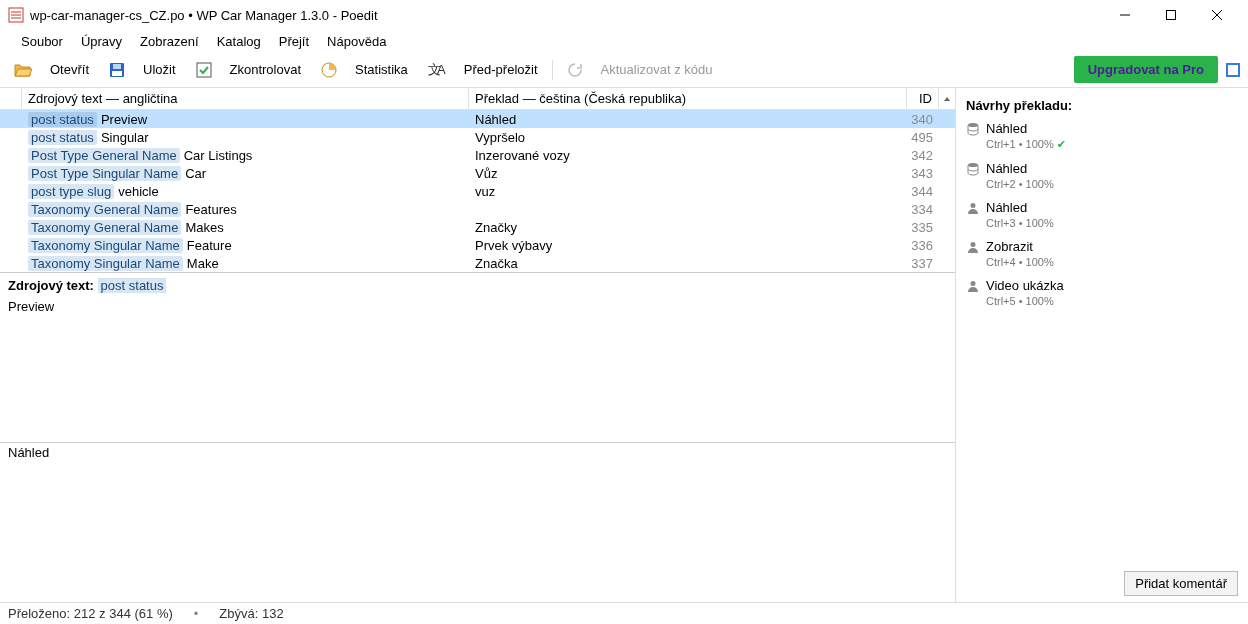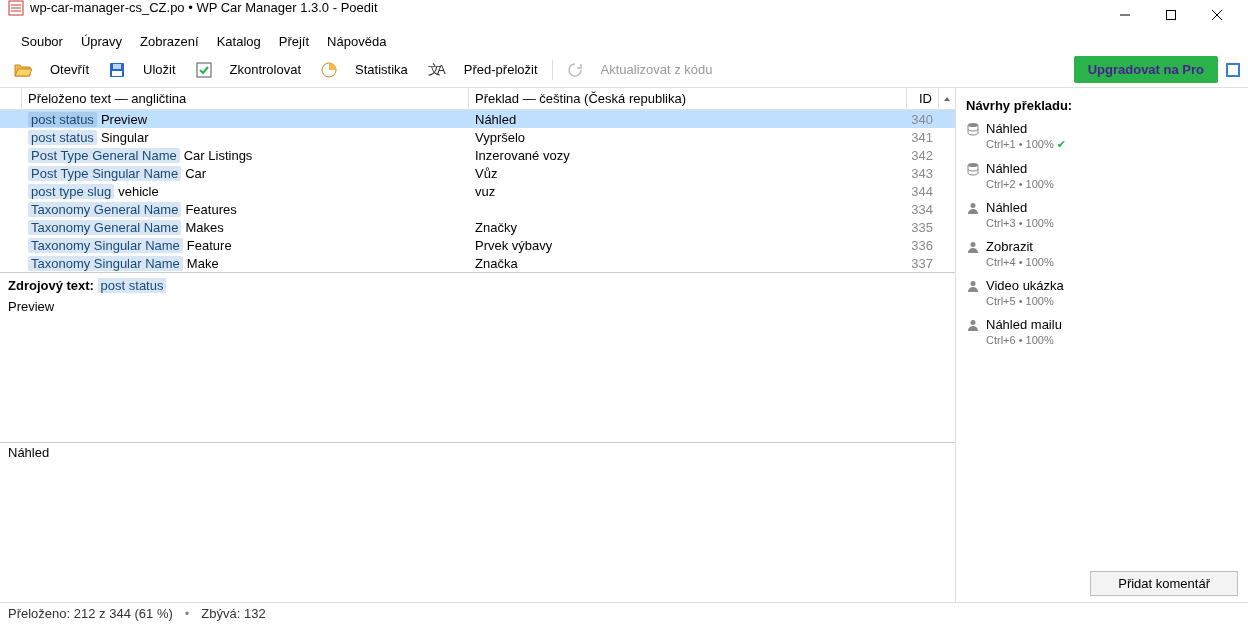--- a/index.html
+++ b/index.html
@@ -1,18 +1,18 @@
 <!DOCTYPE html>
 <html><head>
 <meta charset="utf-8">
 <style>
   * { margin: 0; padding: 0; box-sizing: border-box; font-family: "Segoe UI", Tahoma, sans-serif; font-size: 13px; }
   body { width: 1248px; height: 624px; background: #fff; display: flex; flex-direction: column; overflow: hidden; }
 
-  .titlebar { height: 30px; display: flex; align-items: flex-start; padding: 0 8px; }
+  .titlebar { height: 30px; display: flex; align-items: center; padding: 0 8px; }
   .titlebar .app-icon { width: 16px; height: 16px; margin-right: 6px; }
   .titlebar .title { flex: 1; }
   .winbtn { width: 46px; height: 30px; display: flex; align-items: center; justify-content: center; }
   .winbtn svg { width: 10px; height: 10px; }
 
   .menubar { height: 22px; display: flex; align-items: center; padding: 0 13px; gap: 2px; }
   .menubar span { padding: 2px 8px; }
 
   .toolbar { height: 36px; display: flex; align-items: center; padding: 0 8px; gap: 8px; border-bottom: 1px solid #e0e0e0; }
   .tbtn { display: flex; align-items: center; gap: 18px; padding: 4px 6px; }
@@ -52,23 +52,23 @@
   .toggle { width:34px; height:18px; border:2px solid #777; border-radius:10px; position:relative; }
   .toggle .knob { width:12px;height:12px;background:#777;border-radius:50%;position:absolute;left:1px;top:1px; }
   .trpanel .val { padding: 2px 8px; flex:1; }
 
   .side { width: 292px; display:flex; flex-direction:column; padding: 6px 10px; }
   .side .title { font-weight:700; margin: 4px 0 8px; }
   .sug { margin-bottom: 10px; }
   .sug .line1 { display:flex; align-items:center; gap:6px; }
   .sug .meta { font-size:11px; color:#777; margin-left:20px; margin-top:2px; }
   .check { color:#2ab34a; font-size:11px; }
-  .addcmt { align-self:flex-end; margin-top:auto; border:1px solid #bbb; background:#f3f3f3; padding:4px 27px; }
-
-  .status { height: 22px; border-top:1px solid #ddd; display:flex; align-items:center; padding:0 8px; font-size:12px; color:#333; gap:12px;}
+  .addcmt { align-self:flex-end; margin-top:auto; border:1px solid #bbb; background:#f3f3f3; padding:4px 10px; }
+
+  .status { height: 22px; border-top:1px solid #ddd; display:flex; align-items:center; padding:0 8px; font-size:12px; color:#333; gap:21px;}
   .dot { color:#888; }
 
   svg { display:block; }
 </style>
 </head>
 <body>
 
 <div class="titlebar">
   <span class="app-icon">
     <svg viewBox="0 0 16 16">
@@ -163,40 +163,40 @@
   <div class="spacer"></div>
   <div class="upgrade">Upgradovat na Pro</div>
   <div class="sq"></div>
 </div>
 
 <div class="content">
   <div class="main">
 
     <div class="hdr">
       <div class="c1"></div>
-      <div class="c2">Přeloženo text — angličtina</div>
+      <div class="c2">Zdrojový text — angličtina</div>
       <div class="c3">Překlad — čeština (Česká republika)</div>
       <div class="c4">ID</div>
       <div class="sc">
           <svg width="8" height="8" viewBox="0 0 8 8">
             <path d="M4 2l3 4H1z" fill="#666"></path>
           </svg>
         </div>
     </div>
     <div class="rows" id="rows">
         <div class="row sel">
           <div class="src"><span class="ctx">post status</span><span>Preview</span></div>
           <div class="tr">Náhled</div>
           <div class="id">340</div>
           <div class="sc"></div>
         </div>
         <div class="row">
           <div class="src"><span class="ctx">post status</span><span>Singular</span></div>
           <div class="tr">Vypršelo</div>
-          <div class="id">341</div>
+          <div class="id">495</div>
           <div class="sc"></div>
         </div>
         <div class="row">
           <div class="src"><span class="ctx">Post Type General Name</span><span>Car Listings</span></div>
           <div class="tr">Inzerované vozy</div>
           <div class="id">342</div>
           <div class="sc"></div>
         </div>
         <div class="row">
           <div class="src"><span class="ctx">Post Type Singular Name</span><span>Car</span></div>
@@ -306,32 +306,20 @@
             <span>
               <svg width="14" height="14" viewBox="0 0 14 14">
                 <circle cx="7" cy="4.5" r="2.5" fill="#888"></circle>
                 <path d="M2 13c0-2.8 2.2-5 5-5s5 2.2 5 5" fill="#888"></path>
               </svg>
             </span>
             <span>Video ukázka</span>
           </div>
           <div class="meta">Ctrl+5 • 100%</div>
         </div>
-        <div class="sug">
-          <div class="line1">
-            <span>
-              <svg width="14" height="14" viewBox="0 0 14 14">
-                <circle cx="7" cy="4.5" r="2.5" fill="#888"></circle>
-                <path d="M2 13c0-2.8 2.2-5 5-5s5 2.2 5 5" fill="#888"></path>
-              </svg>
-            </span>
-            <span>Náhled mailu</span>
-          </div>
-          <div class="meta">Ctrl+6 • 100%</div>
-        </div>
       </div>
     <div class="addcmt">Přidat komentář</div>
   </div>
 </div>
 
 <div class="status">
   <span>Přeloženo: 212 z 344 (61 %)</span>
   <span class="dot">•</span>
   <span>Zbývá: 132</span>
 </div>

